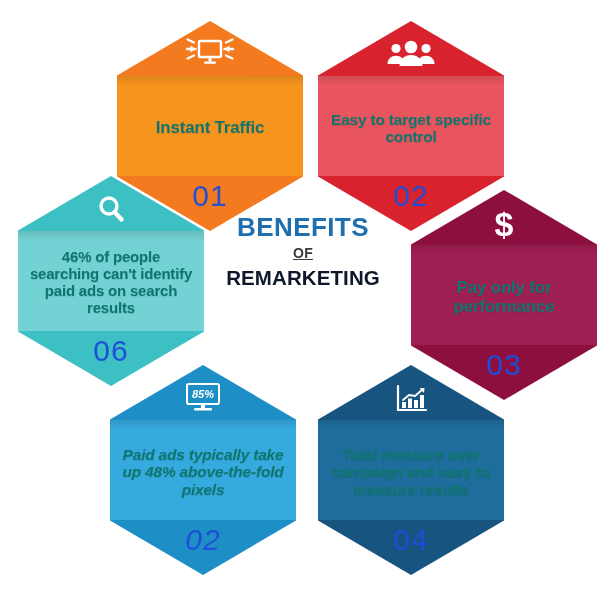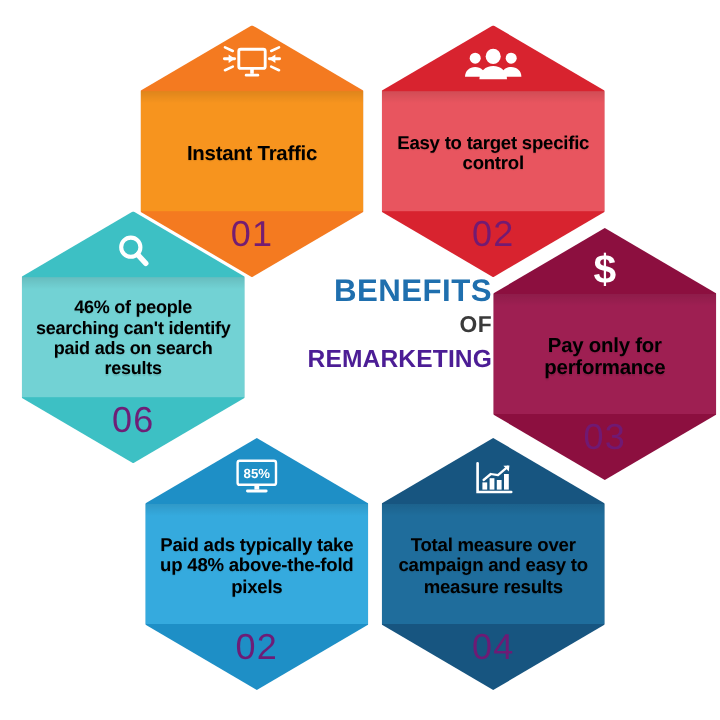--- a/index.html
+++ b/index.html
@@ -78,66 +78,67 @@
     justify-content: center;
   }
   .hex-icon svg { display: block; }
 
   .hex-label {
     flex: 1;
     display: flex;
     align-items: center;
     justify-content: center;
     text-align: center;
-    color: #000000;
+    color: #0f766e;
     font-weight: bold;
     font-size: 17px;
     line-height: 1.12;
     padding: 0 10px;
     letter-spacing: -0.2px;
     text-shadow: 0 1px 1px rgba(0,0,0,0.10);
   }
   .hex-label.small { font-size: 15.5px; }
   .hex-label.tiny  { font-size: 15px; }
 
   .hex-num {
-    color: #701a75;
+    color: #1d4ed8;
     font-size: 30px;
     font-weight: 300;
     line-height: 1;
     padding-bottom: 20px;
     letter-spacing: 1px;
     opacity: 0.97;
   }
 
   
   #center-title {
     position: absolute;
     left: 196px;
-    top: 227px;
+    top: 212px;
     width: 214px;
-    text-align: right;
+    text-align: center;
     z-index: 5;
   }
   #center-title .t-main {
     color: #1f6fae;
     font-size: 26px;
     font-weight: bold;
     letter-spacing: 0.4px;
     line-height: 1.18;
   }
   #center-title .t-of {
     color: #3a3a3a;
-    font-size: 19px;
+    font-size: 14px;
     font-weight: bold;
     line-height: 1.45;
     letter-spacing: 0.3px;
+    text-decoration: underline;
   }
   #center-title .t-sub {
-    color: #4c1d95;
+    color: #0f172a;
     font-size: 20.5px;
     font-weight: bold;
     line-height: 1.42;
     letter-spacing: 0.1px;
   }
 </style>
 </head>
 <body>
 
 <div id="infographic">
@@ -224,21 +225,21 @@
           <rect x="14" y="15.5" width="4" height="9.5" fill="#ffffff"></rect>
           <rect x="20" y="17" width="4" height="8" fill="#ffffff"></rect>
           <rect x="26" y="12" width="4" height="13" fill="#ffffff"></rect>
         </svg>
       </div>
       <div class="hex-label small">Total measure over campaign and easy to measure results</div>
       <div class="hex-num">04</div>
     </div>
   </div>
 
-  <div class="hex" style="left:121px; top:365px;">
+  <div class="hex" style="left:110px; top:365px;font-style:italic;">
     <div class="hex-shape">
       <div class="hex-base" style="background:#1e8fc6;"></div>
       <div class="hex-band" style="background:#35aade;"></div>
       <div class="hex-crease"></div>
     </div>
     <div class="hex-content">
       <div class="hex-icon">
         <svg width="46" height="34" viewBox="0 0 46 34" fill="none">
           <rect x="7" y="2" width="32" height="20" rx="1.8" fill="none" stroke="#ffffff" stroke-width="2"></rect>
           <text x="23" y="16" text-anchor="middle" font-family="Liberation Sans, sans-serif" font-size="11" font-weight="bold" fill="#ffffff">85%</text>

